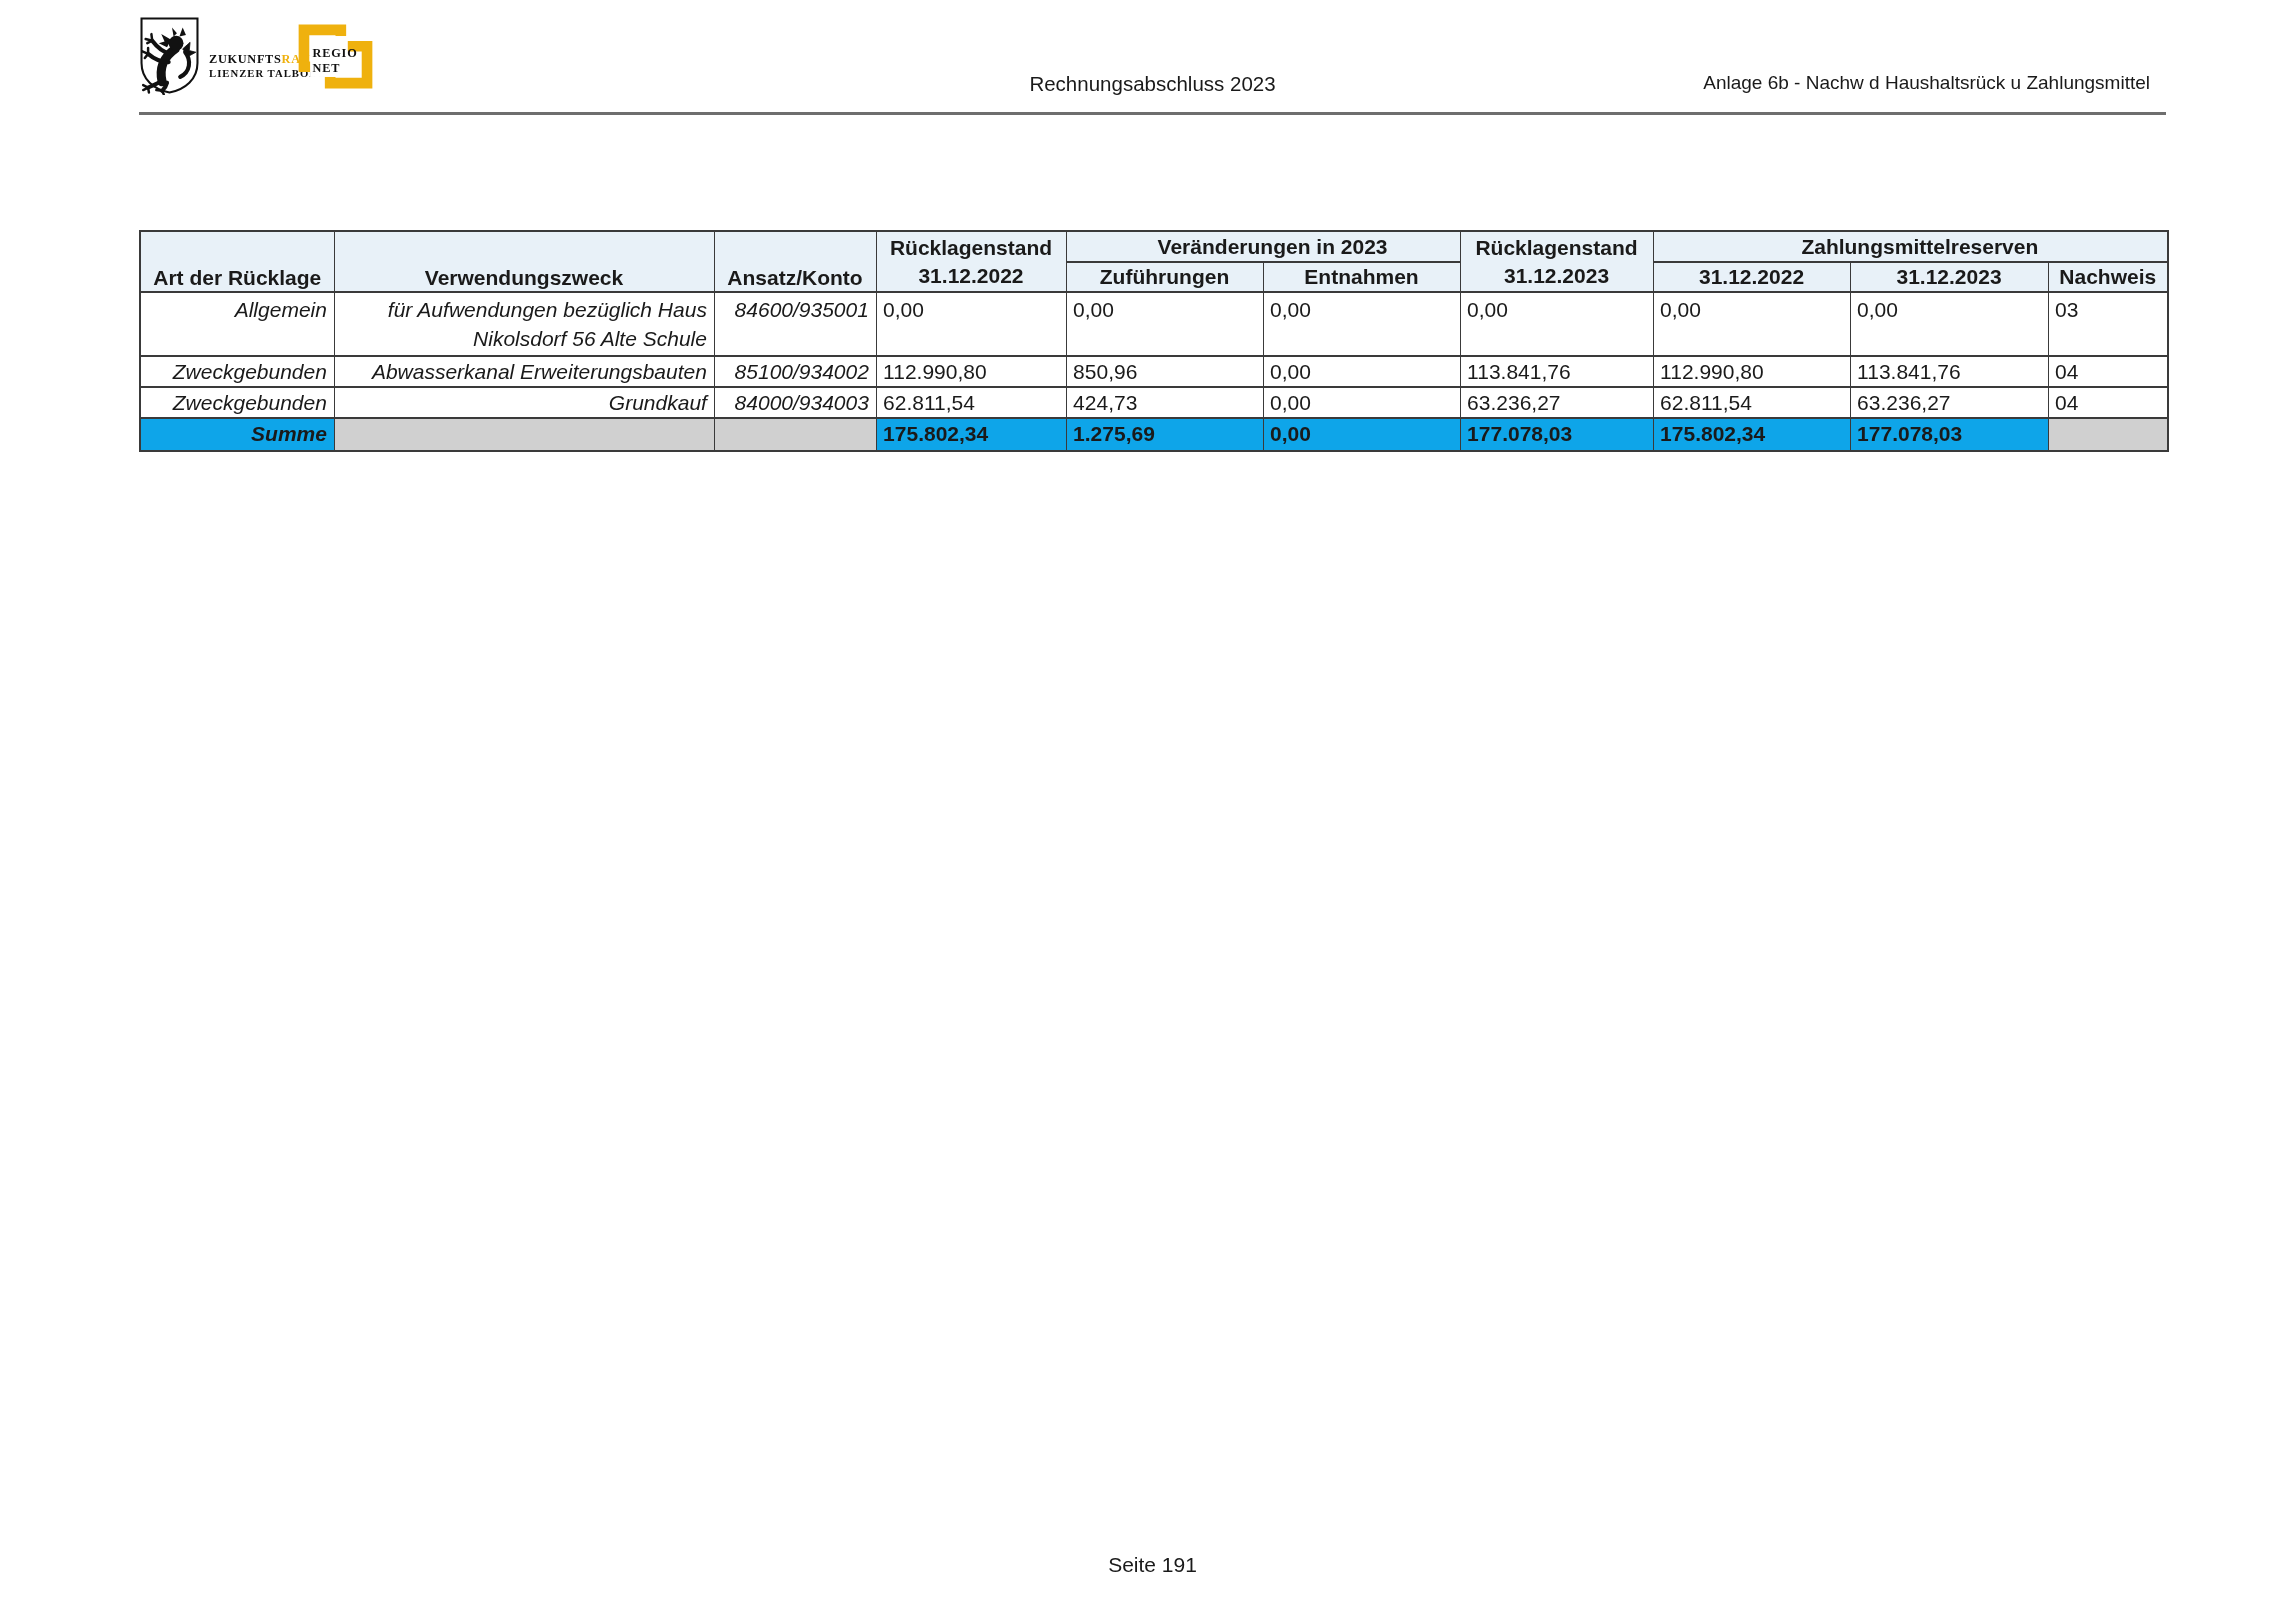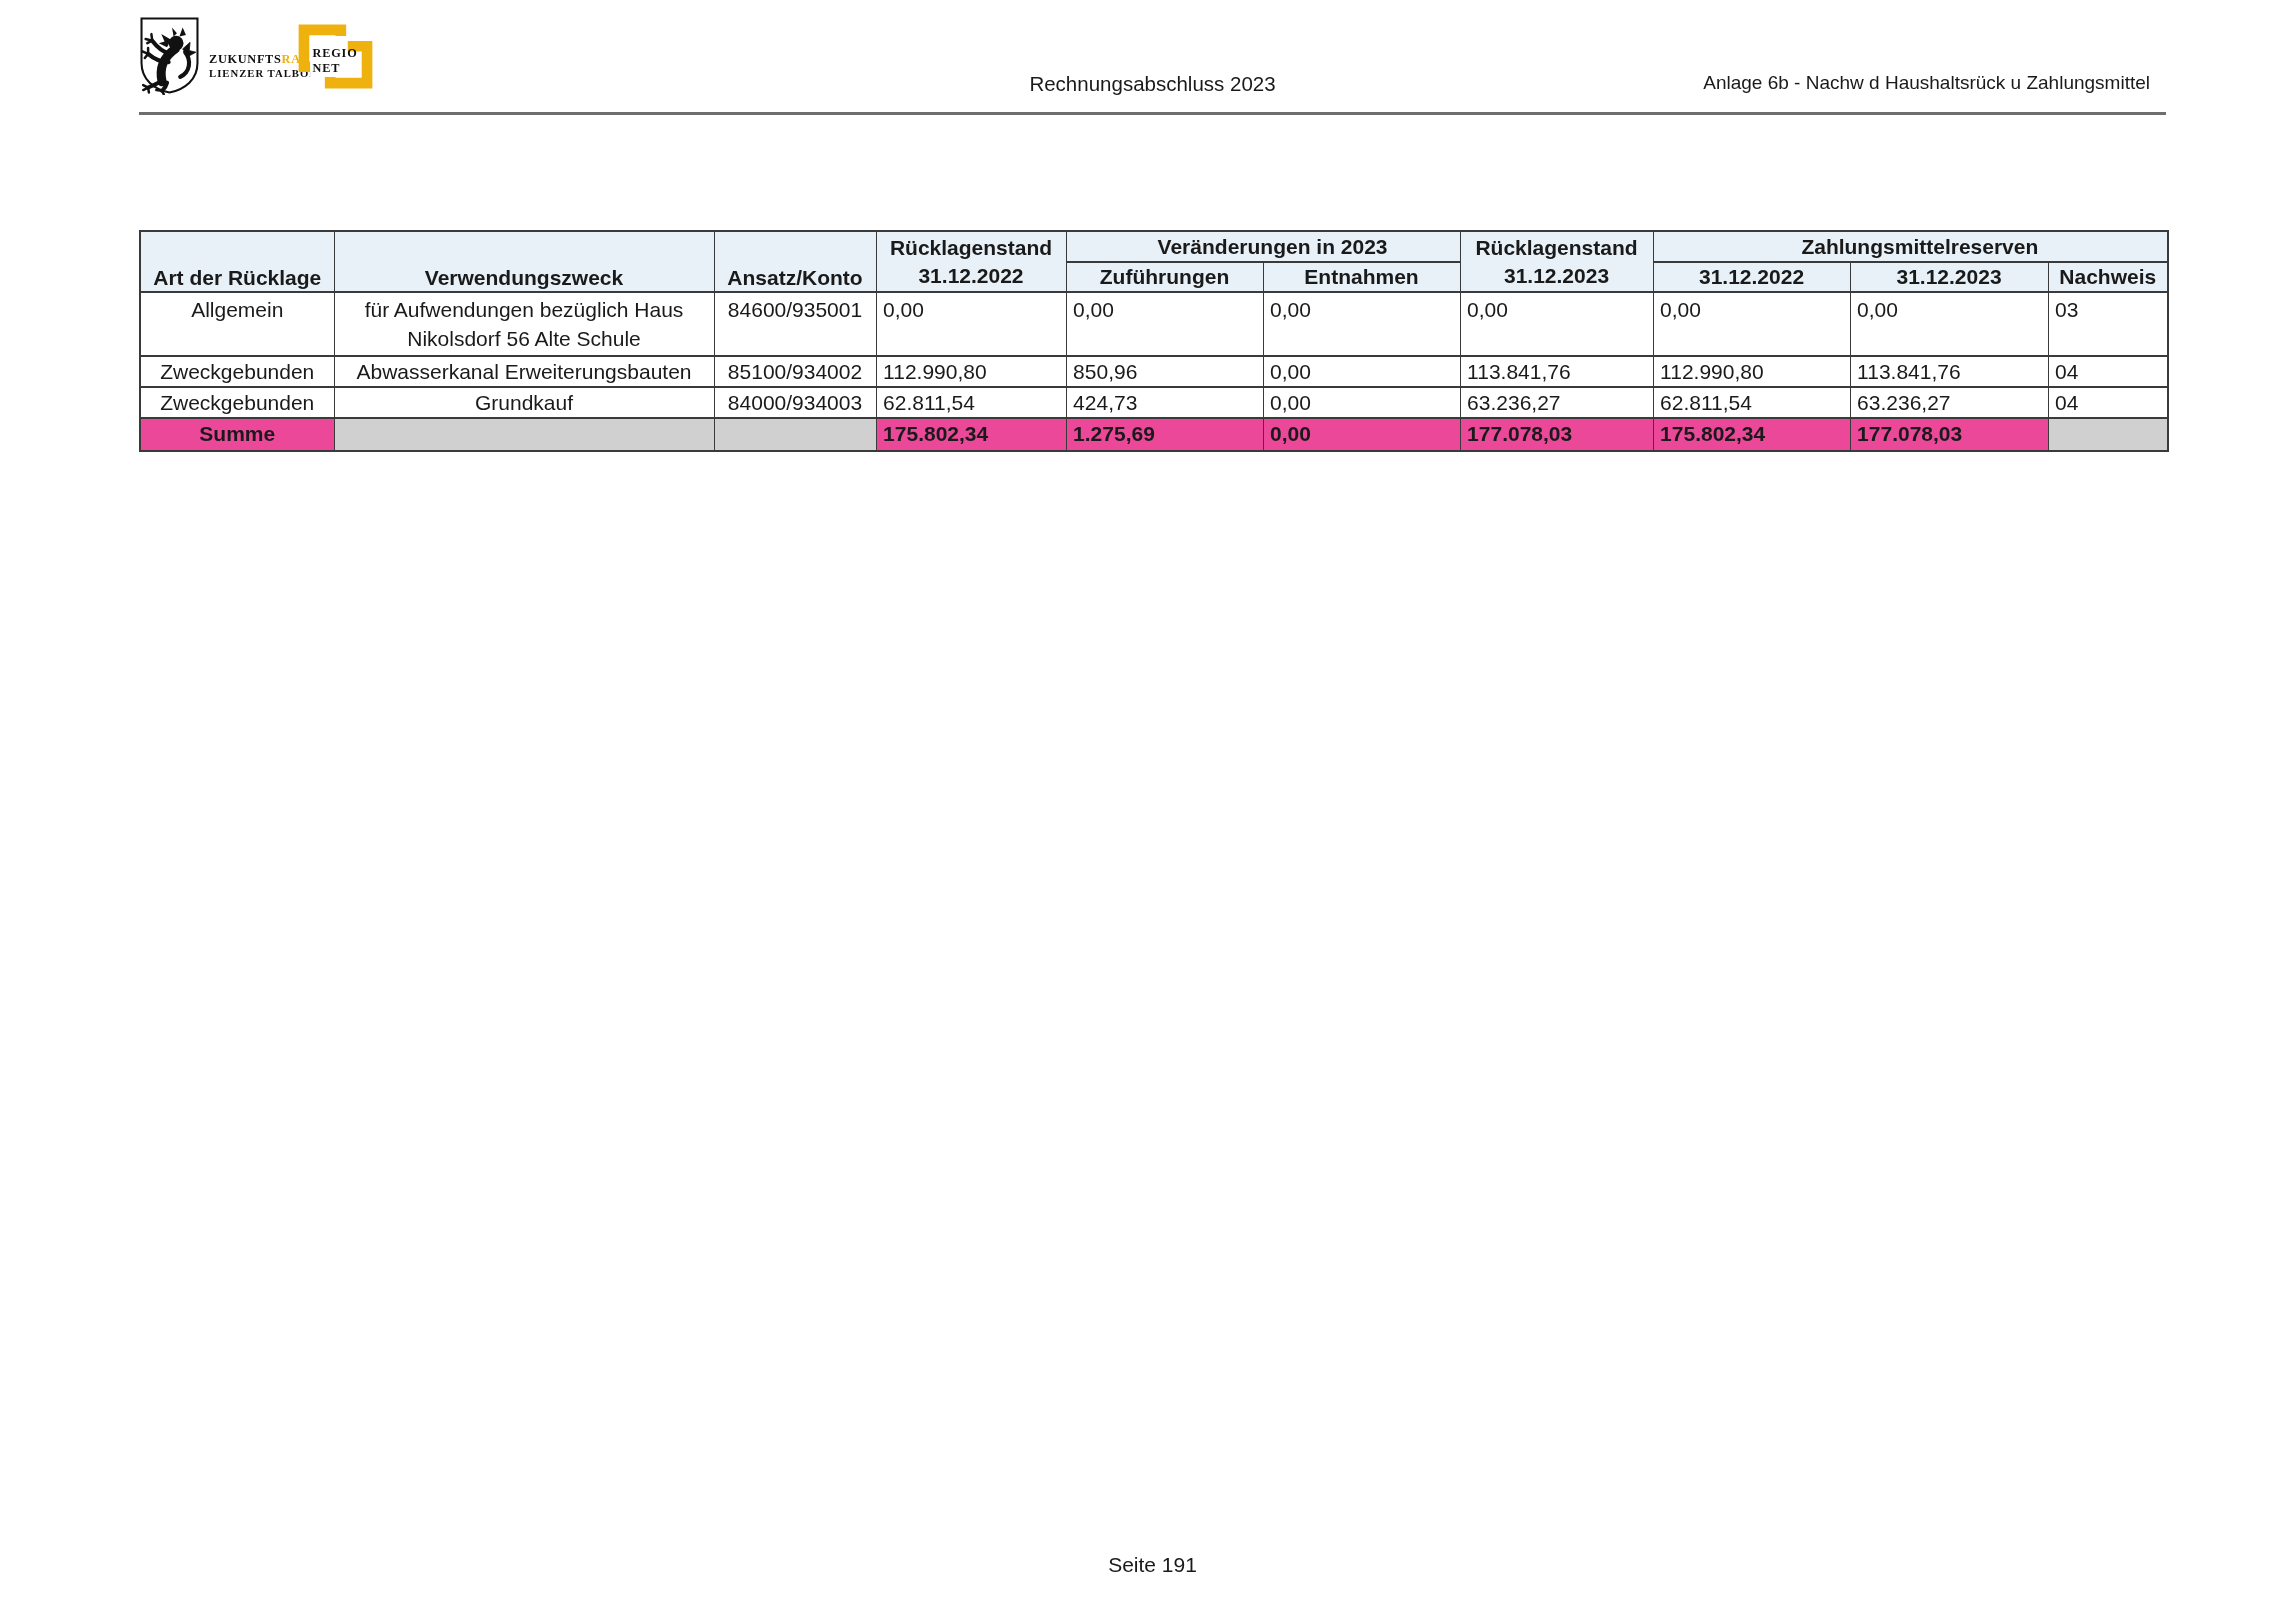--- a/index.html
+++ b/index.html
@@ -46,26 +46,26 @@
   table.main { border: 2.5px solid #3a3a3a; }
   thead th { background: #e8f1f8; font-weight: bold; text-align: center; padding: 1.6px 4.9px; }
   thead tr.grp-row th { border-bottom: none; }
   thead th.grp { border-bottom: 1.6px solid #3a3a3a; height: 31px; vertical-align: middle; padding-left: 24px; }
   thead th.span2 { vertical-align: middle; line-height: 28px; }
   thead tr.sub-row th { height: 29.5px; vertical-align: middle; }
   thead tr { border-bottom: 2.5px solid #3a3a3a; }
 
   tbody td { background: #ffffff; vertical-align: top; padding: 1.6px 6.6px; line-height: 29.5px; }
   tbody tr { border-bottom: 2.5px solid #3a3a3a; }
-  tbody td.txt { text-align: center; }
+  tbody td.txt { text-align: right; font-style: italic; }
   tbody td.num { text-align: left; margin-top: 28px; }
   tbody td .line { display: block; }
   tr.row-tall td { height: 63px; }
   tr.row-std td { height: 29px; line-height: 25.4px; }
-  tr.row-sum td { height: 33px; line-height: 28px; font-weight: bold; background: #ec4899; }
+  tr.row-sum td { height: 33px; line-height: 28px; font-weight: bold; background: #0ea5e9; }
   tr.row-sum td.gray { background: #d0d0d0; }
 
   
   .footer { position: absolute; left: 139px; top: 1553px; width: 2027px; text-align: center; font-size: 21px; }
 </style>
 </head>
 <body>
 
 <div class="page">
 

